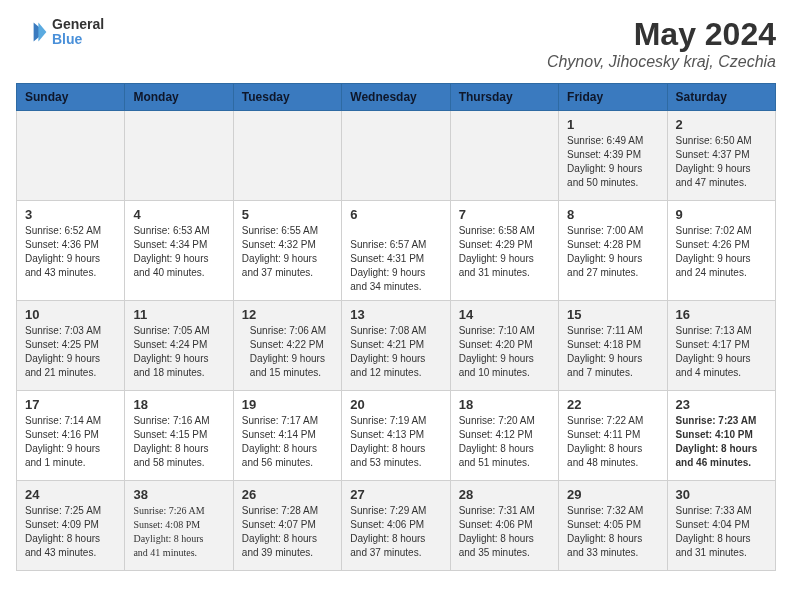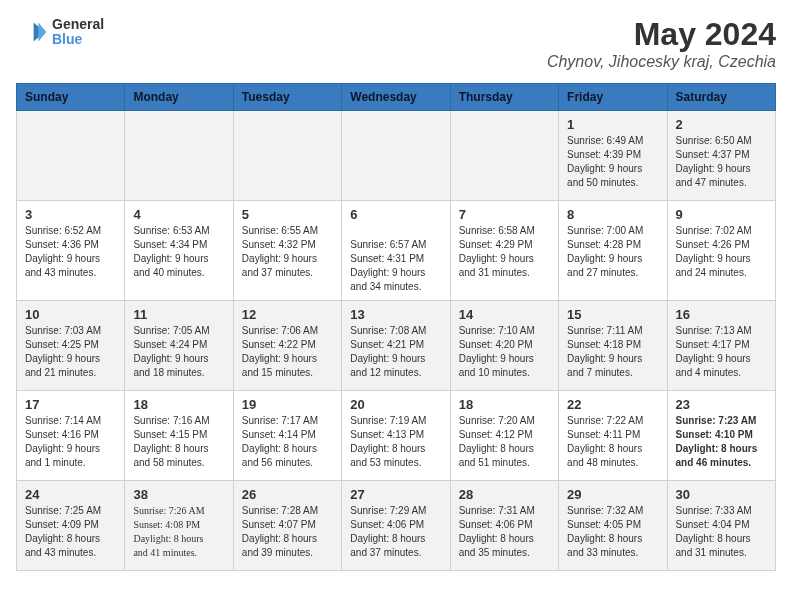--- a/index.html
+++ b/index.html
@@ -206,21 +206,21 @@
         </td>
         <td>
           <span class="day-number">11</span>
           <div class="day-info" style="white-space: pre-line;">Sunrise: 7:05 AM
 Sunset: 4:24 PM
 Daylight: 9 hours
 and 18 minutes.</div>
         </td>
         <td>
           <span class="day-number">12</span>
-          <div class="day-info" style="white-space: pre-line;">Sunrise: 7:06 AM
+          <div class="day-info" style="white-space: pre-line; margin-left: 8px;">Sunrise: 7:06 AM
 Sunset: 4:22 PM
 Daylight: 9 hours
 and 15 minutes.</div>
         </td>
         <td>
           <span class="day-number">13</span>
           <div class="day-info" style="white-space: pre-line;">Sunrise: 7:08 AM
 Sunset: 4:21 PM
 Daylight: 9 hours
 and 12 minutes.</div>

